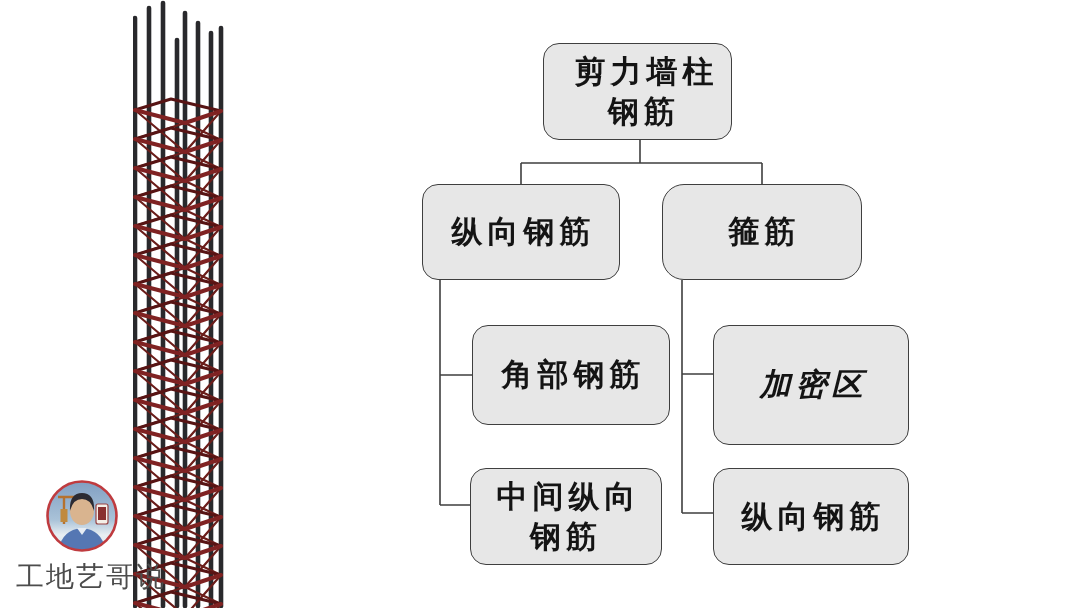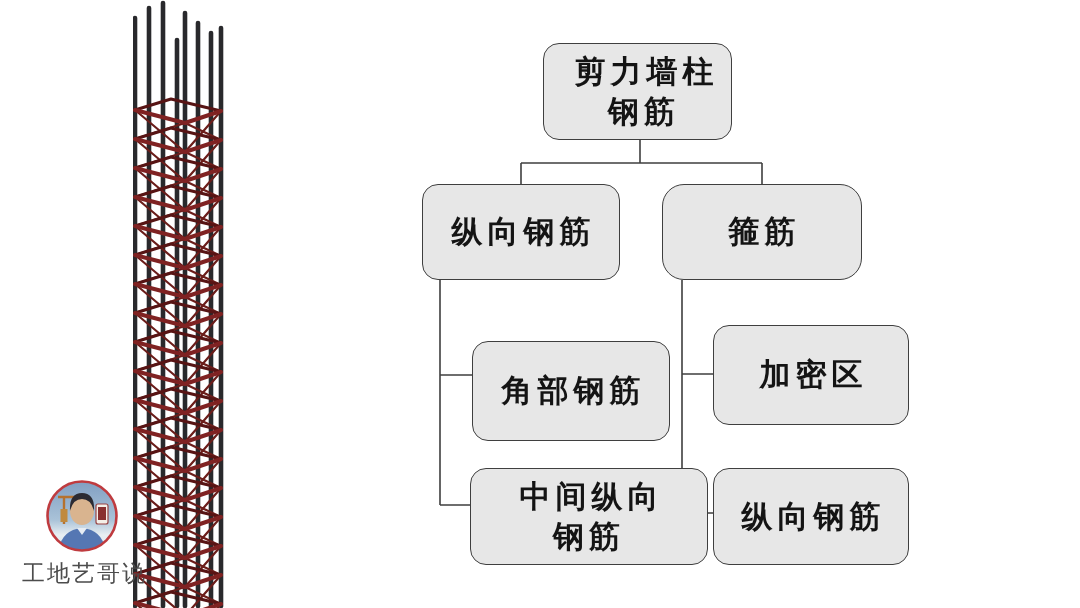--- a/index.html
+++ b/index.html
@@ -20,21 +20,21 @@
   #connectors path{stroke:var(--connector);stroke-width:1.6;fill:none;}
 
   
   .bar{stroke:var(--rebar-bar);stroke-width:4.6;stroke-linecap:round;}
   .tie{stroke:var(--rebar-tie);stroke-width:2.2;fill:none;}
   .stirrup-back{stroke:var(--rebar-stirrup-back);stroke-width:3;fill:none;stroke-linejoin:round;}
   .stirrup-front{stroke:var(--rebar-stirrup-front);stroke-width:4;fill:none;
         stroke-linejoin:round;stroke-linecap:round;}
 
   
-  #watermark{position:absolute;left:22px;top:558px;font-size:23px;
+  #watermark{position:absolute;left:16px;top:558px;font-size:28px;
         color:var(--watermark-text);letter-spacing:2px;}
 </style>
 </head>
 <body>
 
 <div id="stage">
 
   <svg width="92" height="608" viewBox="0 0 92 608" style="position:absolute;left:133px;top:0;">
     <defs>
       <g id="stirrup-cell">
@@ -87,29 +87,29 @@
   </div>
 
   <div class="node" style="left:422px;top:184px;width:198px;height:96px;">
     <span class="node-label">纵向钢筋</span>
   </div>
 
   <div class="node" style="left:662px;top:184px;width:200px;height:96px;border-radius:22px;">
     <span class="node-label">箍筋</span>
   </div>
 
-  <div class="node" style="left:472px;top:325px;width:198px;height:100px;margin-top:16px;">
+  <div class="node" style="left:472px;top:325px;width:198px;height:100px;">
     <span class="node-label">角部钢筋</span>
   </div>
 
-  <div class="node" style="left:713px;top:325px;width:196px;height:100px;">
+  <div class="node" style="left:713px;top:325px;width:196px;height:120px;font-style:italic;">
     <span class="node-label">加密区</span>
   </div>
 
-  <div class="node" style="left:470px;top:468px;width:238px;height:97px;">
+  <div class="node" style="left:470px;top:468px;width:192px;height:97px;">
     <span class="node-label">中间纵向
 钢筋</span>
   </div>
 
   <div class="node" style="left:713px;top:468px;width:196px;height:97px;">
     <span class="node-label">纵向钢筋</span>
   </div>
 
   <svg width="76" height="76" viewBox="0 0 76 76" style="position:absolute;left:44px;top:478px;">
     <defs>

